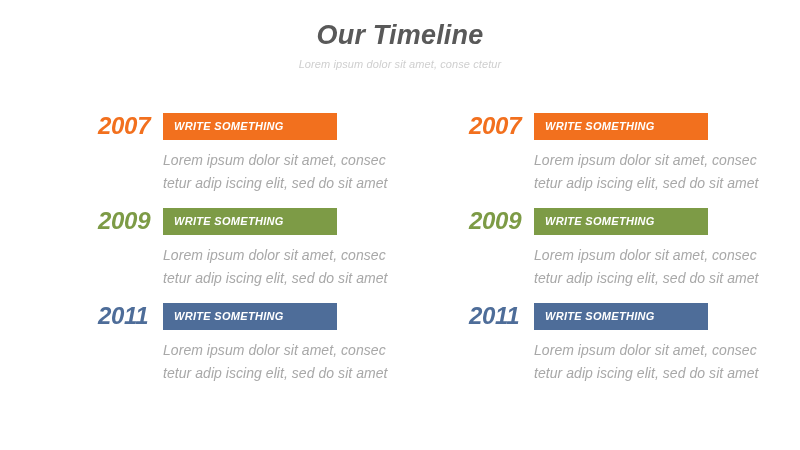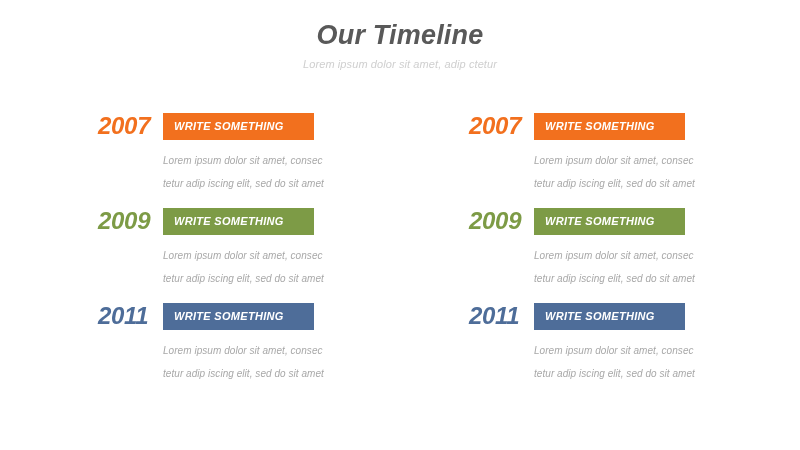--- a/index.html
+++ b/index.html
@@ -79,55 +79,55 @@
   .year {
     font-size: 24px;
     font-weight: bold;
     line-height: 28px;
     letter-spacing: -0.3px;
     width: 65px;
     flex: 0 0 65px;
   }
 
   .bar {
-    width: 151px;
+    width: 174px;
     height: 27px;
     display: flex;
     align-items: center;
     box-sizing: border-box;
     padding-left: 11px;
   }
   .bar-label {
     color: #ffffff;
     font-size: 11px;
     font-weight: bold;
     letter-spacing: 0.3px;
     line-height: 13px;
     white-space: nowrap;
   }
 
   .desc {
     margin-top: 9px;
     margin-left: 65px;
     color: #a8a8a8;
-    font-size: 10px;
+    font-size: 14px;
     line-height: 23px;
     letter-spacing: 0.05px;
     white-space: nowrap;
   }
   .desc-line { display: block; }
 </style>
 </head>
 <body style="background-color: rgb(255, 255, 255);">
 
 <div class="slide">
 
   <div class="header">
     <div class="title">Our Timeline</div>
-    <div class="subtitle">Lorem ipsum dolor sit amet, adip ctetur</div>
+    <div class="subtitle">Lorem ipsum dolor sit amet, conse ctetur</div>
   </div>
 
   <div class="columns">
 
     <div class="column column-left">
 
       <div class="entry">
         <div class="entry-head">
           <div class="year" style="color: rgb(242, 112, 30);">2007</div>
           <div class="bar" style="background-color: rgb(242, 112, 30);">

